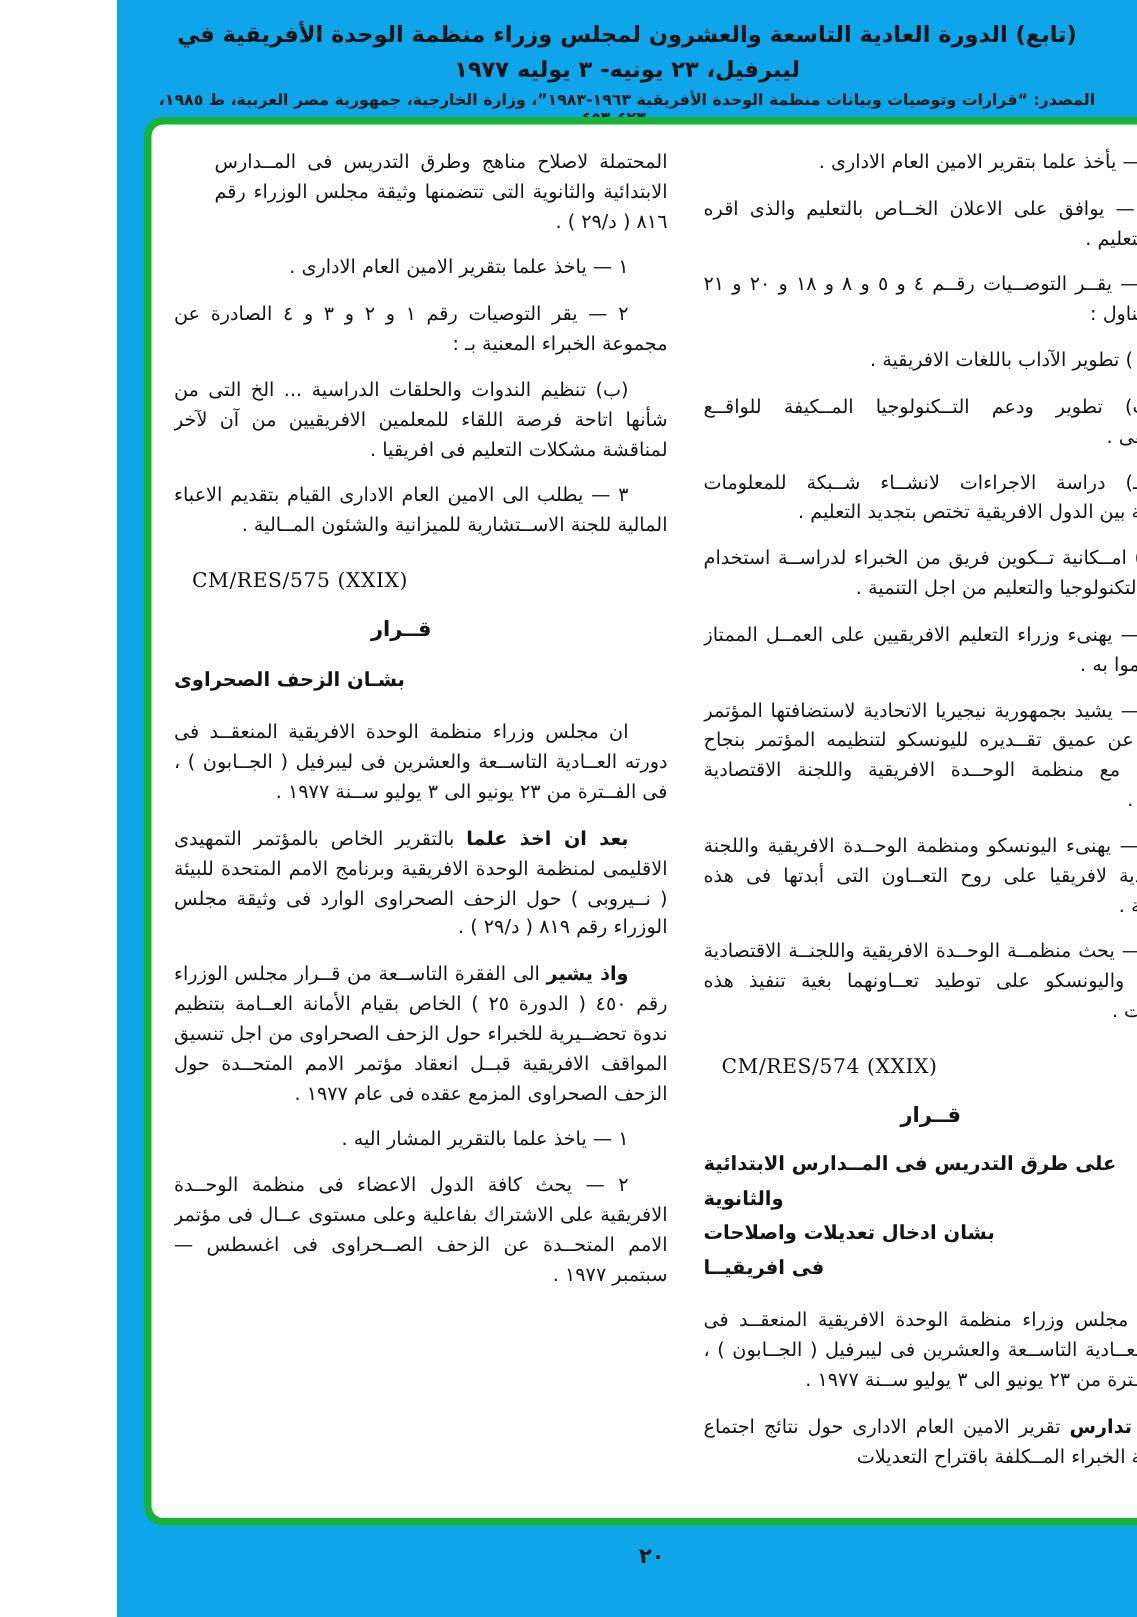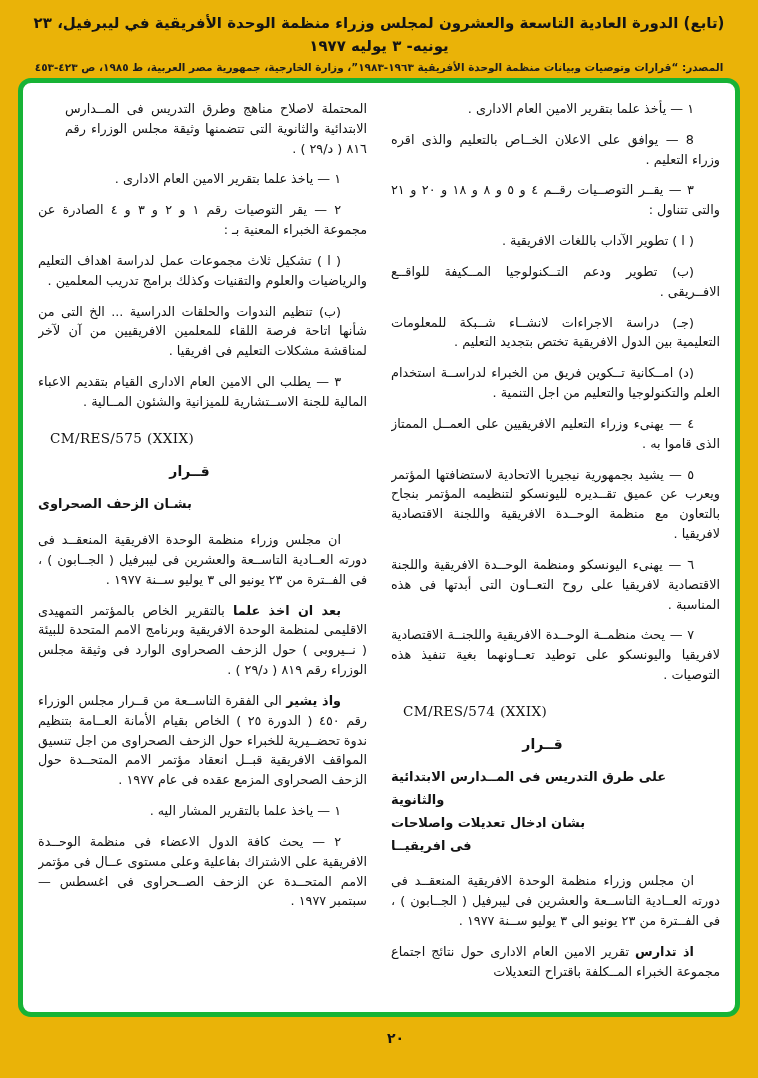--- a/index.html
+++ b/index.html
@@ -2,21 +2,21 @@
 <html lang="ar" dir="rtl"><head>
 <meta charset="utf-8">
 <style>
   html,body{margin:0;padding:0;}
   body{
     width:758px;height:1078px;
     background:#ffffff;
     font-family:"DejaVu Sans", sans-serif;
     color:#141414;
   }
-  .page{position:relative;width:758px;height:1078px;overflow:hidden;background:#eab308;}
+  .page{position:relative;width:680px;height:1078px;overflow:hidden;background:#0ea5e9;}
 
   
   .header{position:absolute;top:12px;right:26px;left:26px;text-align:center;direction:rtl;}
   .header-line1{font-size:15px;font-weight:bold;letter-spacing:0;line-height:1.5;}
   .header-line2{font-size:10.5px;font-weight:bold;margin-top:4px;color:#1c1c1c;}
 
   
   .frame{
     position:absolute;left:18px;top:78px;width:722px;height:939px;
     box-sizing:border-box;border:5px solid #17b335;border-radius:13px;
@@ -76,21 +76,20 @@
         </div>
 
         <p class="p"><strong></strong><span>ان مجلس وزراء منظمة الوحدة الافريقية المنعقــد فى دورته العــادية التاســعة والعشرين فى ليبرفيل ( الجــابون ) ، فى الفــترة من ٢٣ يونيو الى ٣ يوليو ســنة ١٩٧٧ .</span></p>
         <p class="p"><strong>اذ تدارس</strong><span> تقرير الامين العام الادارى حول نتائج اجتماع مجموعة الخبراء المــكلفة باقتراح التعديلات</span></p>
       </div>
 
       <div class="col">
         <p class="p cont">المحتملة لاصلاح مناهج وطرق التدريس فى المــدارس الابتدائية والثانوية التى تتضمنها وثيقة مجلس الوزراء رقم ٨١٦ ( د/٢٩ ) .</p>
         <p class="p">١ — ياخذ علما بتقرير الامين العام الادارى .</p>
         <p class="p">٢ — يقر التوصيات رقم ١ و ٢ و ٣ و ٤ الصادرة عن مجموعة الخبراء المعنية بـ :</p>
-        <p class="p">( ا ) تشكيل ثلاث مجموعات عمل لدراسة اهداف التعليم والرياضيات والعلوم والتقنيات وكذلك برامج تدريب المعلمين .</p>
         <p class="p">(ب) تنظيم الندوات والحلقات الدراسية ... الخ التى من شأنها اتاحة فرصة اللقاء للمعلمين الافريقيين من آن لآخر لمناقشة مشكلات التعليم فى افريقيا .</p>
         <p class="p">٣ — يطلب الى الامين العام الادارى القيام بتقديم الاعباء المالية للجنة الاســتشارية للميزانية والشئون المــالية .</p>
 
         <div class="cmres">CM/RES/575 (XXIX)</div>
         <p class="p res-title">قــرار</p>
         <div class="res-subtitle">
           <div>بشـان الزحف الصحراوى</div>
         </div>
 
         <p class="p"><strong></strong><span>ان مجلس وزراء منظمة الوحدة الافريقية المنعقــد فى دورته العــادية التاســعة والعشرين فى ليبرفيل ( الجــابون ) ، فى الفــترة من ٢٣ يونيو الى ٣ يوليو ســنة ١٩٧٧ .</span></p>

